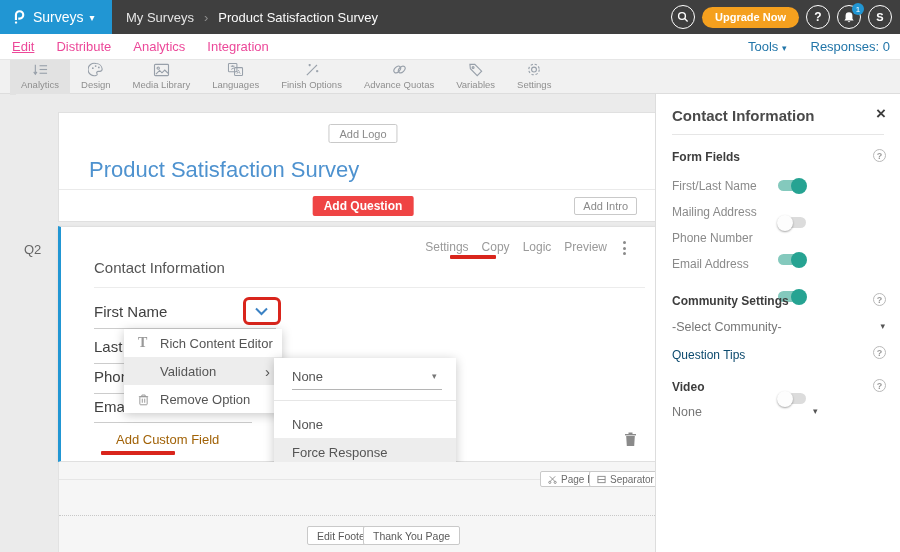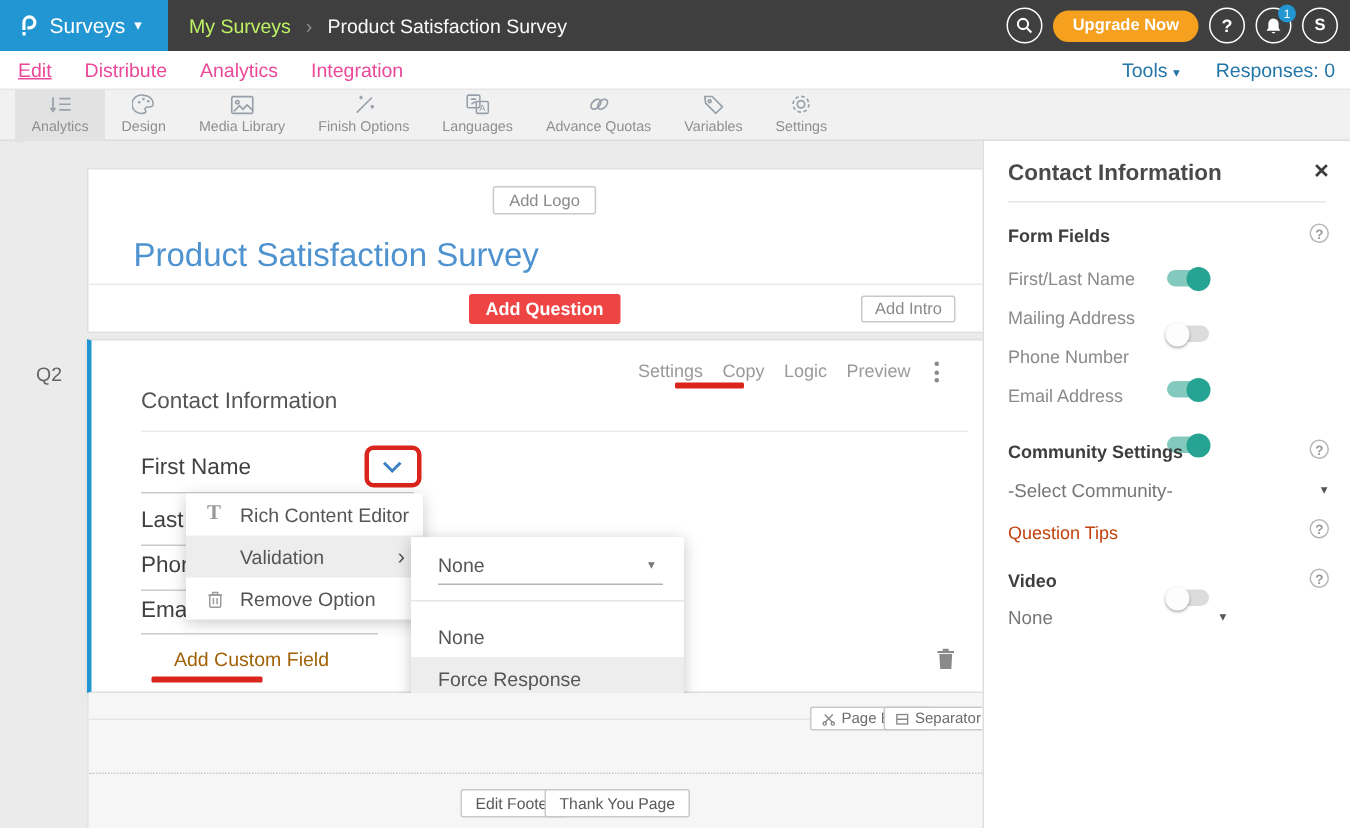--- a/index.html
+++ b/index.html
@@ -6,21 +6,21 @@
   .frame{position:relative;width:900px;height:552px;overflow:hidden;background:#ebebeb;
          font-family:"Liberation Sans","DejaVu Sans",sans-serif;-webkit-font-smoothing:antialiased;}
   .abs{position:absolute;}
 
   
   .tophdr{left:0;top:0;width:900px;height:34px;background:#3f3f3f;}
   .brand{left:0;top:0;width:112px;height:34px;background:#2196d3;display:flex;align-items:center;gap:6px;padding-left:10px;box-sizing:border-box;}
   .brand-label{color:#fff;font-size:14px;font-weight:500;}
   .brand-caret{color:#fff;font-size:10px;margin-top:1px;}
   .crumb{top:0;height:34px;display:flex;align-items:center;gap:10px;left:126px;}
-  .crumb-parent{color:#bef264;font-size:13px;}
+  .crumb-parent{color:#e5e5e5;font-size:13px;}
   .crumb-sep{color:#8f8f8f;font-size:13px;}
   .crumb-cur{color:#fafafa;font-size:13px;}
   .hdr-right{right:8px;top:5px;display:flex;align-items:center;gap:7px;}
   .circ{width:24px;height:24px;border-radius:50%;border:1.4px solid #fff;box-sizing:border-box;
         display:flex;align-items:center;justify-content:center;color:#fff;font-size:12px;position:relative;cursor:pointer;}
   .upgrade{height:21px;background:#f5a01e;border-radius:11px;color:#fff;font-size:11px;font-weight:700;
            display:flex;align-items:center;padding:0 13px;cursor:pointer;}
   .badge{position:absolute;top:-3px;right:-4px;width:12px;height:12px;border-radius:50%;background:#2196d3;
          color:#fff;font-size:8px;display:flex;align-items:center;justify-content:center;border:none;}
 
@@ -85,21 +85,21 @@
   .footbtn{background:#fff;border:1px solid #c9c9c9;border-radius:2px;color:#595959;font-size:10.5px;
            display:inline-flex;align-items:center;padding:0 9px;height:19px;cursor:pointer;box-sizing:border-box;}
   .dotted{border-top:1px dotted #c8c8c8;}
 
   
   .sidebar{left:655px;top:94px;width:245px;height:458px;background:#fff;border-left:1px solid #ddd;box-sizing:border-box;}
   .sb-title{font-size:15px;color:#4a4a4a;font-weight:600;}
   .sb-close{font-size:17px;color:#3d3d3d;font-weight:700;cursor:pointer;line-height:1;}
   .sb-h{font-size:12px;color:#3d3d3d;font-weight:700;}
   .sb-lbl{font-size:12px;color:#8a8a8a;}
-  .sb-lbl.dim{color:#c2410c;}
+  .sb-lbl.dim{color:#0c4a6e;}
   .sb-sel{font-size:12.5px;color:#777;cursor:pointer;}
   .qmark{width:13px;height:13px;border-radius:50%;border:1px solid #b9b9b9;color:#9a9a9a;font-size:9px;font-weight:700;
          display:flex;align-items:center;justify-content:center;box-sizing:border-box;cursor:pointer;}
   .toggle{width:28px;height:11px;border-radius:6px;position:relative;cursor:pointer;}
   .toggle .knob{position:absolute;top:-2.5px;width:16px;height:16px;border-radius:50%;}
   .toggle.on{background:#84c9bd;}
   .toggle.on .knob{right:-1px;background:#26a392;}
   .toggle.off{background:#dcdcdc;}
   .toggle.off .knob{left:-1px;background:#fdfdfd;box-shadow:0 1px 2px rgba(0,0,0,.35);}
   .divline{border-top:1px solid #e6e6e6;}
@@ -202,47 +202,47 @@
                 <rect x="1.5" y="1.5" width="15" height="12" rx="1"></rect>
                 <circle cx="5.5" cy="5.5" r="1.2"></circle>
                 <path d="M3 12 l4-4 2.5 2.5 3-3 3.5 3.5"></path>
               </g>
             </svg>
         </span>
         <span class="tlabel">Media Library</span>
       </div>
       <div class="toolitem">
         <span class="ticon">
-          <svg width="16" height="15" viewBox="0 0 17 16">
-              <g fill="none" stroke="#98a0aa" stroke-width="1.2">
-                <line x1="3" y1="14" x2="11.5" y2="5.5"></line>
-                <line x1="11.5" y1="5.5" x2="13.8" y2="3.2"></line>
-                <line x1="14" y1="8.5" x2="14" y2="11"></line>
-                <line x1="12.75" y1="9.75" x2="15.25" y2="9.75"></line>
-                <line x1="6" y1="2" x2="6" y2="4.4"></line>
-                <line x1="4.8" y1="3.2" x2="7.2" y2="3.2"></line>
-              </g>
-            </svg>
-        </span>
-        <span class="tlabel">Finish Options</span>
-      </div>
-      <div class="toolitem">
-        <span class="ticon">
           <svg width="17" height="15" viewBox="0 0 18 16">
               <g fill="none" stroke="#98a0aa" stroke-width="1.1">
                 <rect x="1.5" y="1.5" width="9" height="9" rx="1"></rect>
                 <rect x="8" y="6" width="8.5" height="8.5" rx="1"></rect>
                 <line x1="4" y1="4.5" x2="8" y2="4.5"></line>
                 <line x1="6" y1="3.5" x2="6" y2="5"></line>
                 <path d="M4.5 8 C5.5 7 7 6.5 7.8 6.2"></path>
               </g>
               <text x="12.2" y="12.6" font-size="6.5" fill="#98a0aa" text-anchor="middle" font-family="sans-serif">A</text>
             </svg>
         </span>
         <span class="tlabel">Languages</span>
+      </div>
+      <div class="toolitem">
+        <span class="ticon">
+          <svg width="16" height="15" viewBox="0 0 17 16">
+              <g fill="none" stroke="#98a0aa" stroke-width="1.2">
+                <line x1="3" y1="14" x2="11.5" y2="5.5"></line>
+                <line x1="11.5" y1="5.5" x2="13.8" y2="3.2"></line>
+                <line x1="14" y1="8.5" x2="14" y2="11"></line>
+                <line x1="12.75" y1="9.75" x2="15.25" y2="9.75"></line>
+                <line x1="6" y1="2" x2="6" y2="4.4"></line>
+                <line x1="4.8" y1="3.2" x2="7.2" y2="3.2"></line>
+              </g>
+            </svg>
+        </span>
+        <span class="tlabel">Finish Options</span>
       </div>
       <div class="toolitem">
         <span class="ticon">
           <svg width="17" height="15" viewBox="0 0 18 16">
               <g fill="none" stroke="#98a0aa" stroke-width="1.2">
                 <ellipse cx="6.6" cy="8" rx="4.2" ry="2.7" transform="rotate(-45 6.6 8)"></ellipse>
                 <ellipse cx="11.4" cy="8" rx="4.2" ry="2.7" transform="rotate(-45 11.4 8)"></ellipse>
               </g>
             </svg>
         </span>

